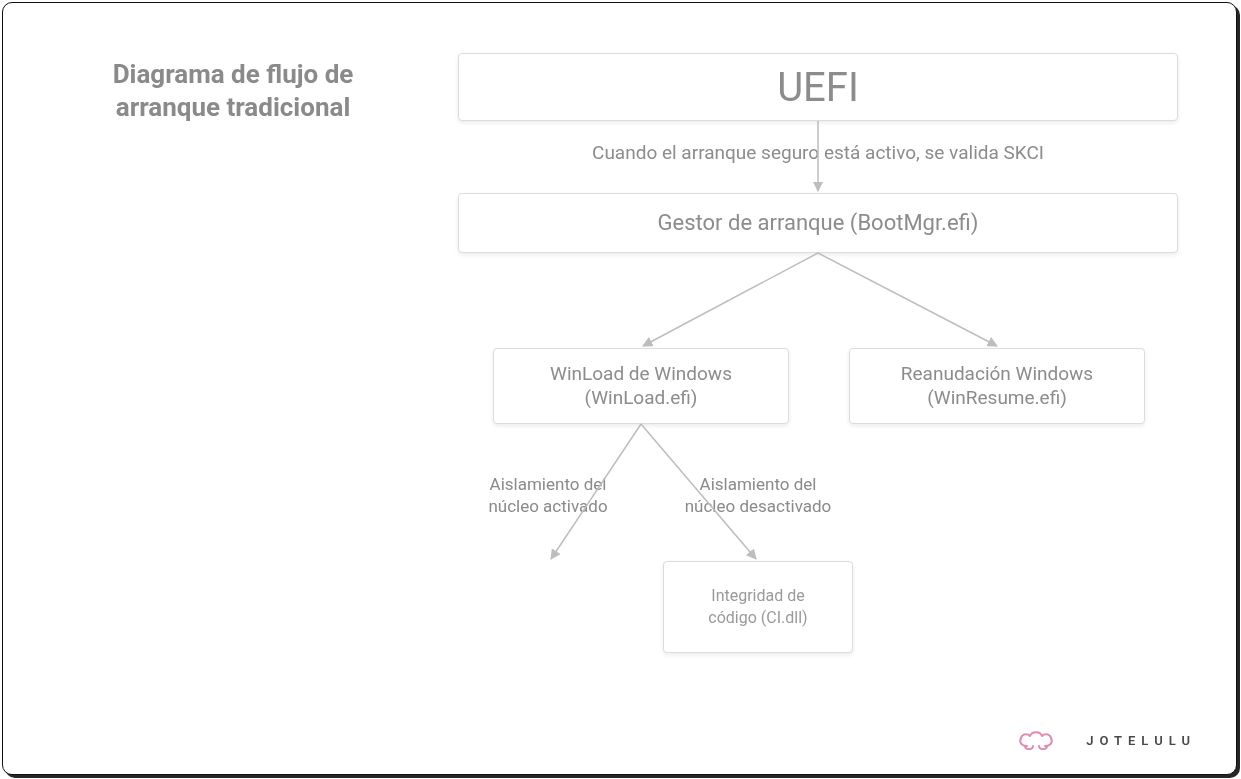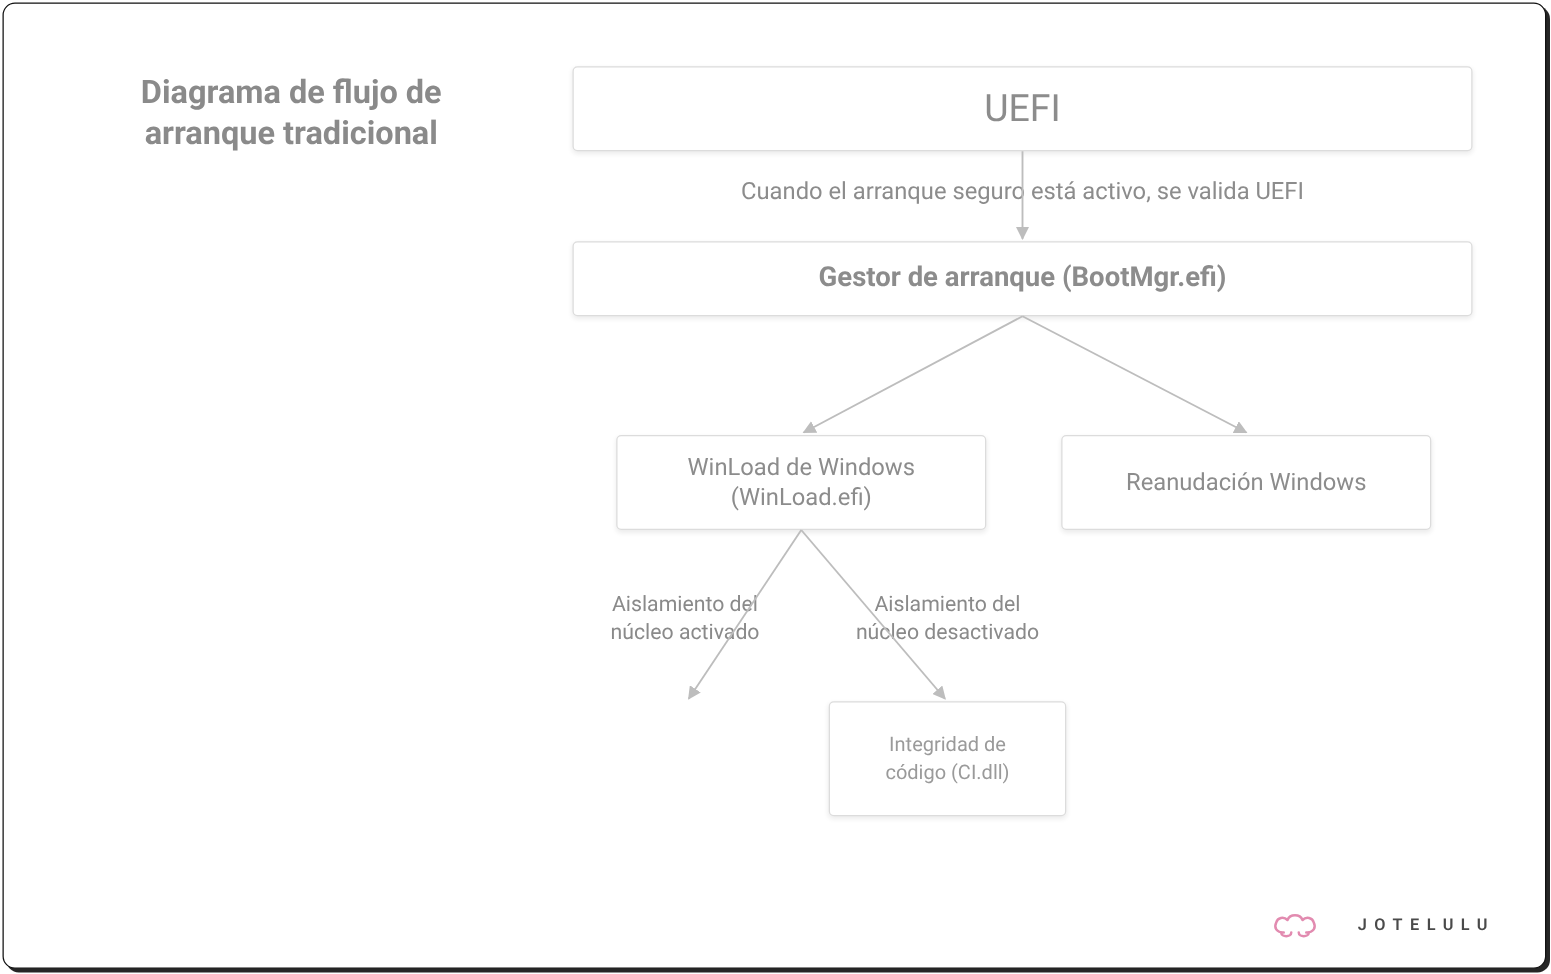--- a/index.html
+++ b/index.html
@@ -52,22 +52,22 @@
     align-items: center;
     justify-content: center;
     text-align: center;
     color: #8c8c8c;
     box-sizing: border-box;
     padding: 10px 18px;
   }
   .dbox .inner {
     width: 100%;
   }
-  .l1 { font-size: 30px; font-weight: 400; }
-  .l2 { font-size: 22px; font-weight: 700; line-height: 1.25; }
+  .l1 { font-size: 40px; font-weight: 400; }
+  .l2 { font-size: 22px; font-weight: 400; line-height: 1.25; }
   .l3 { font-size: 19px; font-weight: 400; line-height: 1.25; }
   .l4 { font-size: 16px; font-weight: 400; line-height: 1.35; color:#9a9a9a; }
 
   .edge-label {
     position: absolute;
     text-align: center;
     color: #8c8c8c;
     font-size: 19px;
   }
   .edge-label.bold { font-weight: 400; font-size: 17px; color:#8a8a8a; line-height:1.3; }
@@ -108,36 +108,37 @@
 
     <div class="title-block">
       <div>Diagrama de flujo de</div>
       <div>arranque tradicional</div>
     </div>
 
     <div class="dbox" style="left:455px; top:50px; width:720px; height:68px;">
       <div class="inner l1">UEFI</div>
     </div>
 
-    <div class="edge-label" style="left:455px; top:138px; width:720px;">Cuando el arranque seguro está activo, se valida UEFI</div>
+    <div class="edge-label" style="left:455px; top:138px; width:720px;">Cuando el arranque seguro está activo, se valida SKCI</div>
 
     <div class="dbox" style="left:455px; top:190px; width:720px; height:60px;">
       <div class="inner l2">Gestor de arranque (BootMgr.efi)</div>
     </div>
 
     <div class="dbox" style="left:490px; top:345px; width:296px; height:76px;">
       <div class="inner l3">
         <div>WinLoad de Windows</div>
         <div>(WinLoad.efi)</div>
       </div>
     </div>
 
     <div class="dbox" style="left:846px; top:345px; width:296px; height:76px;">
       <div class="inner l3">
         <div>Reanudación Windows</div>
+        <div>(WinResume.efi)</div>
       </div>
     </div>
 
     <div class="edge-label bold" style="left:450px; top:470px; width:190px;">
       <div>Aislamiento del</div>
       <div>núcleo activado</div>
     </div>
     <div class="edge-label bold" style="left:660px; top:470px; width:190px;">
       <div>Aislamiento del</div>
       <div>núcleo desactivado</div>

